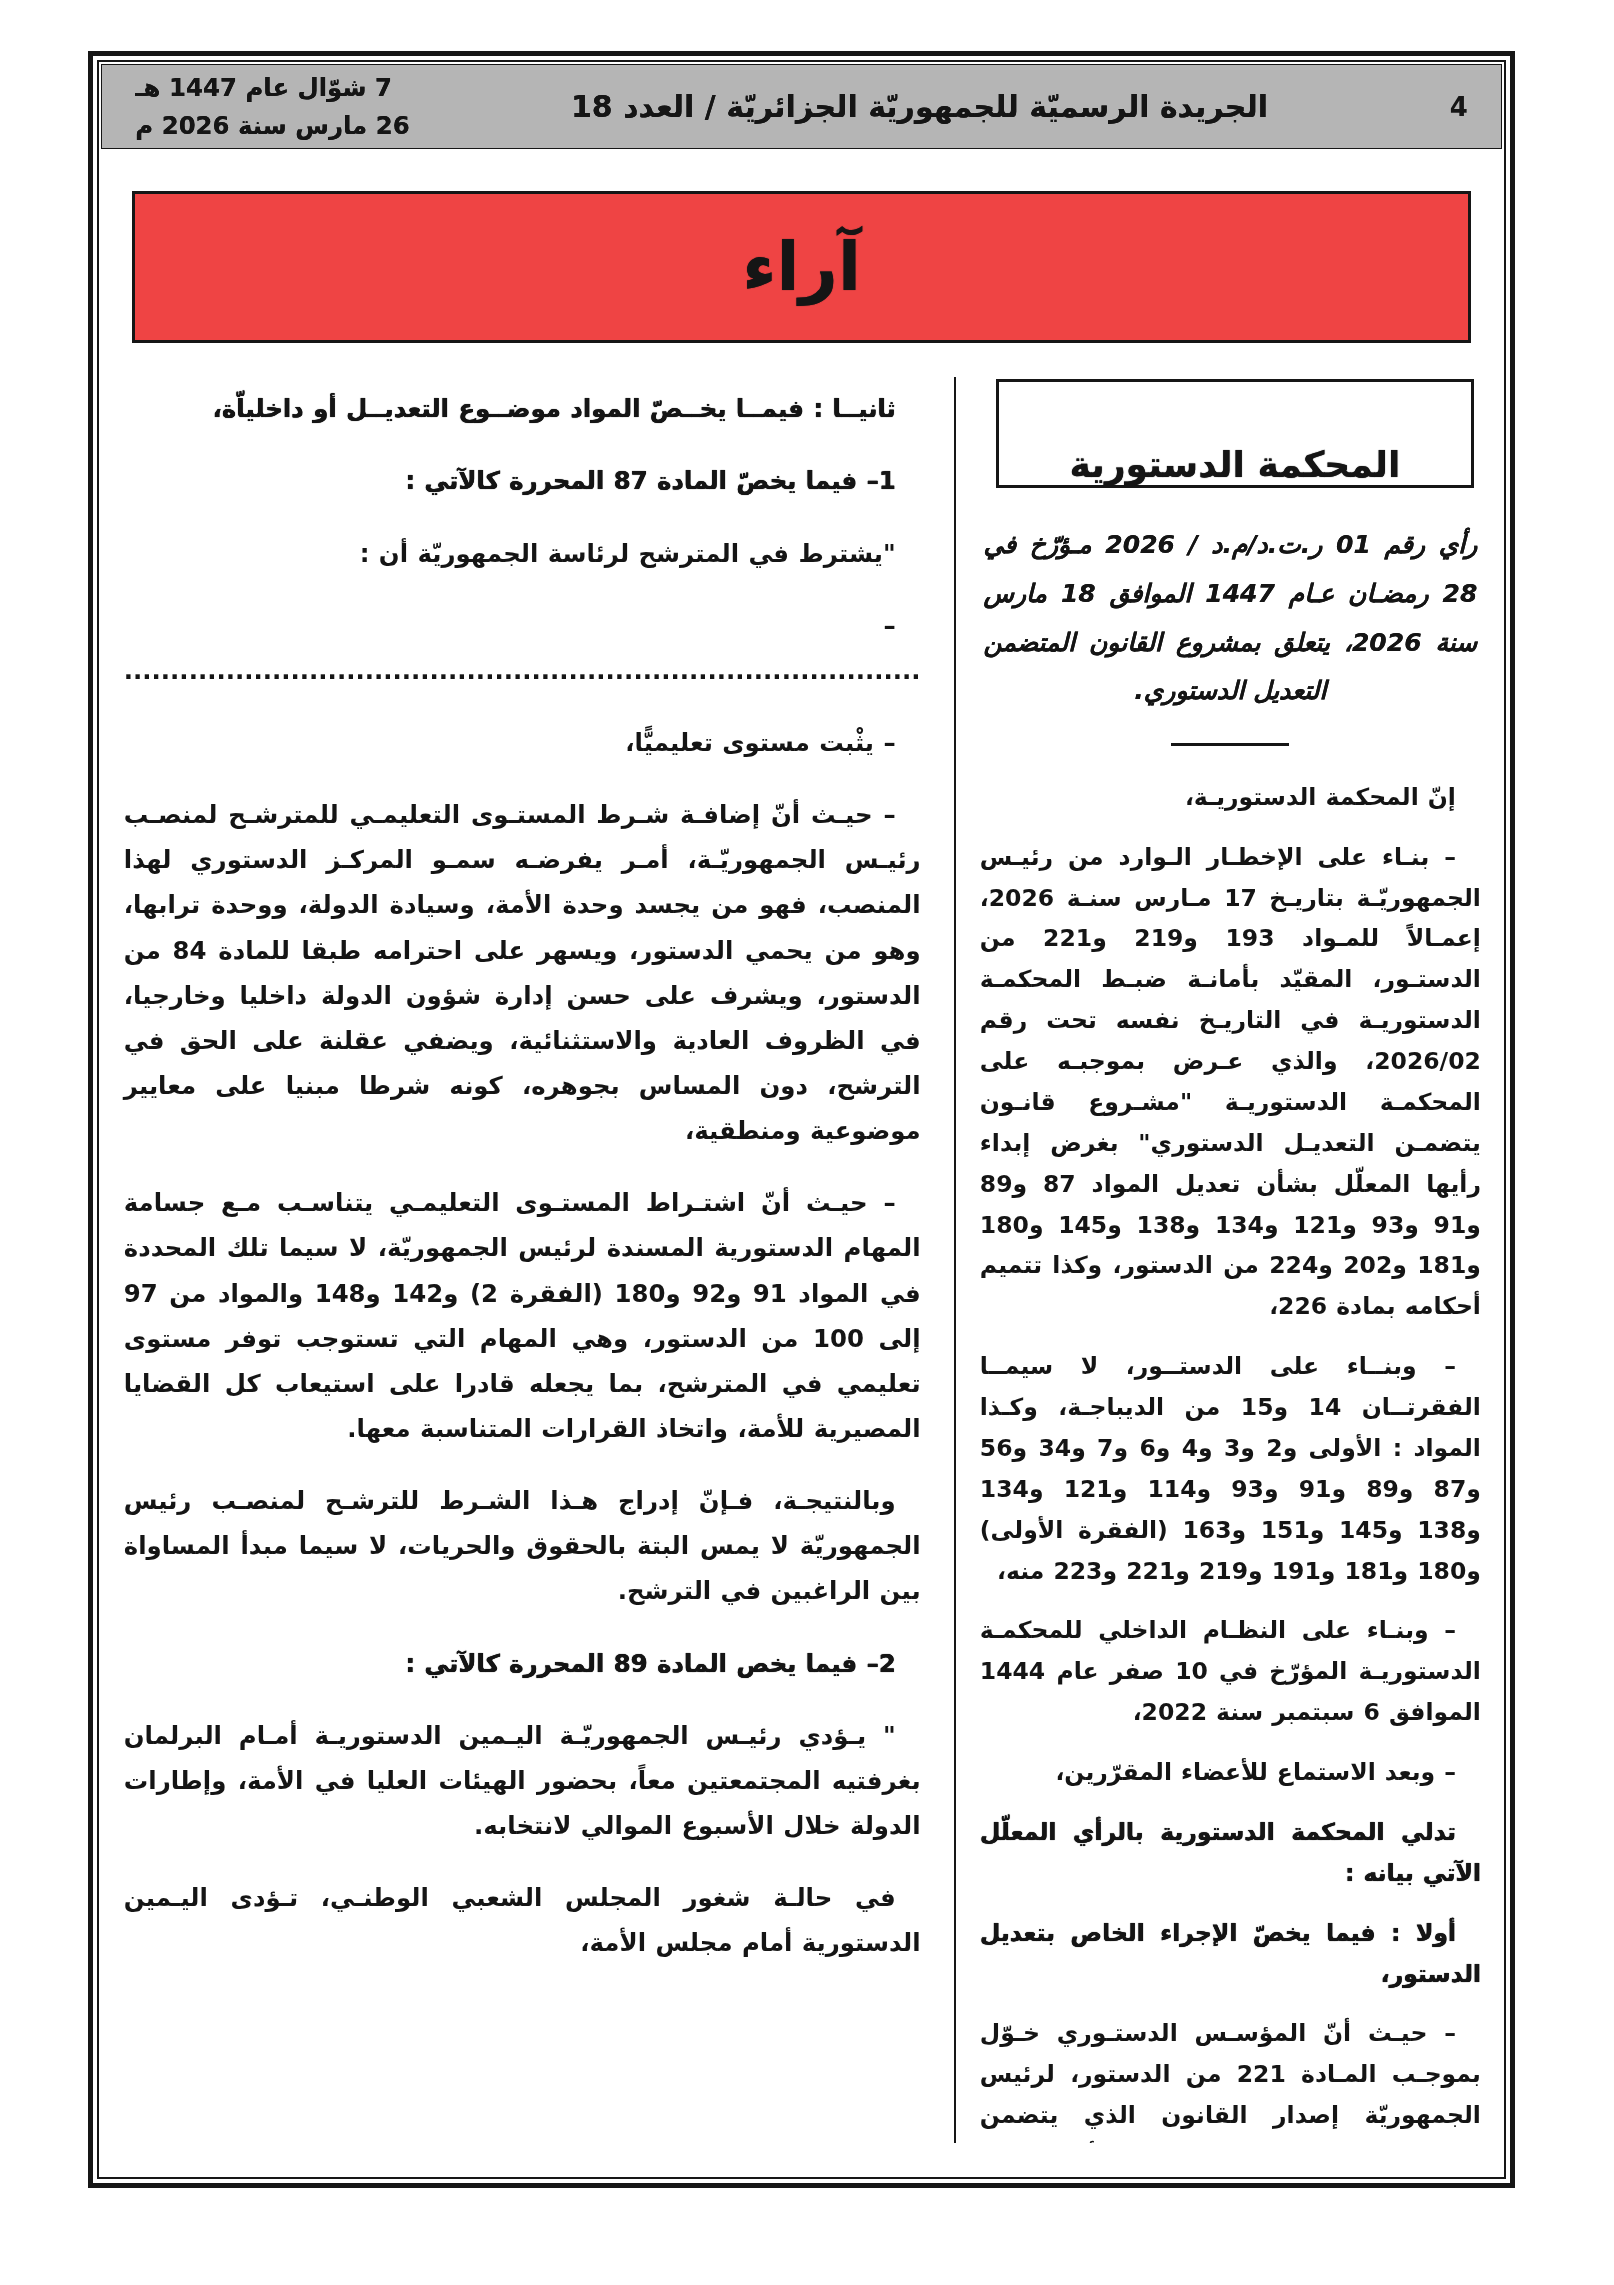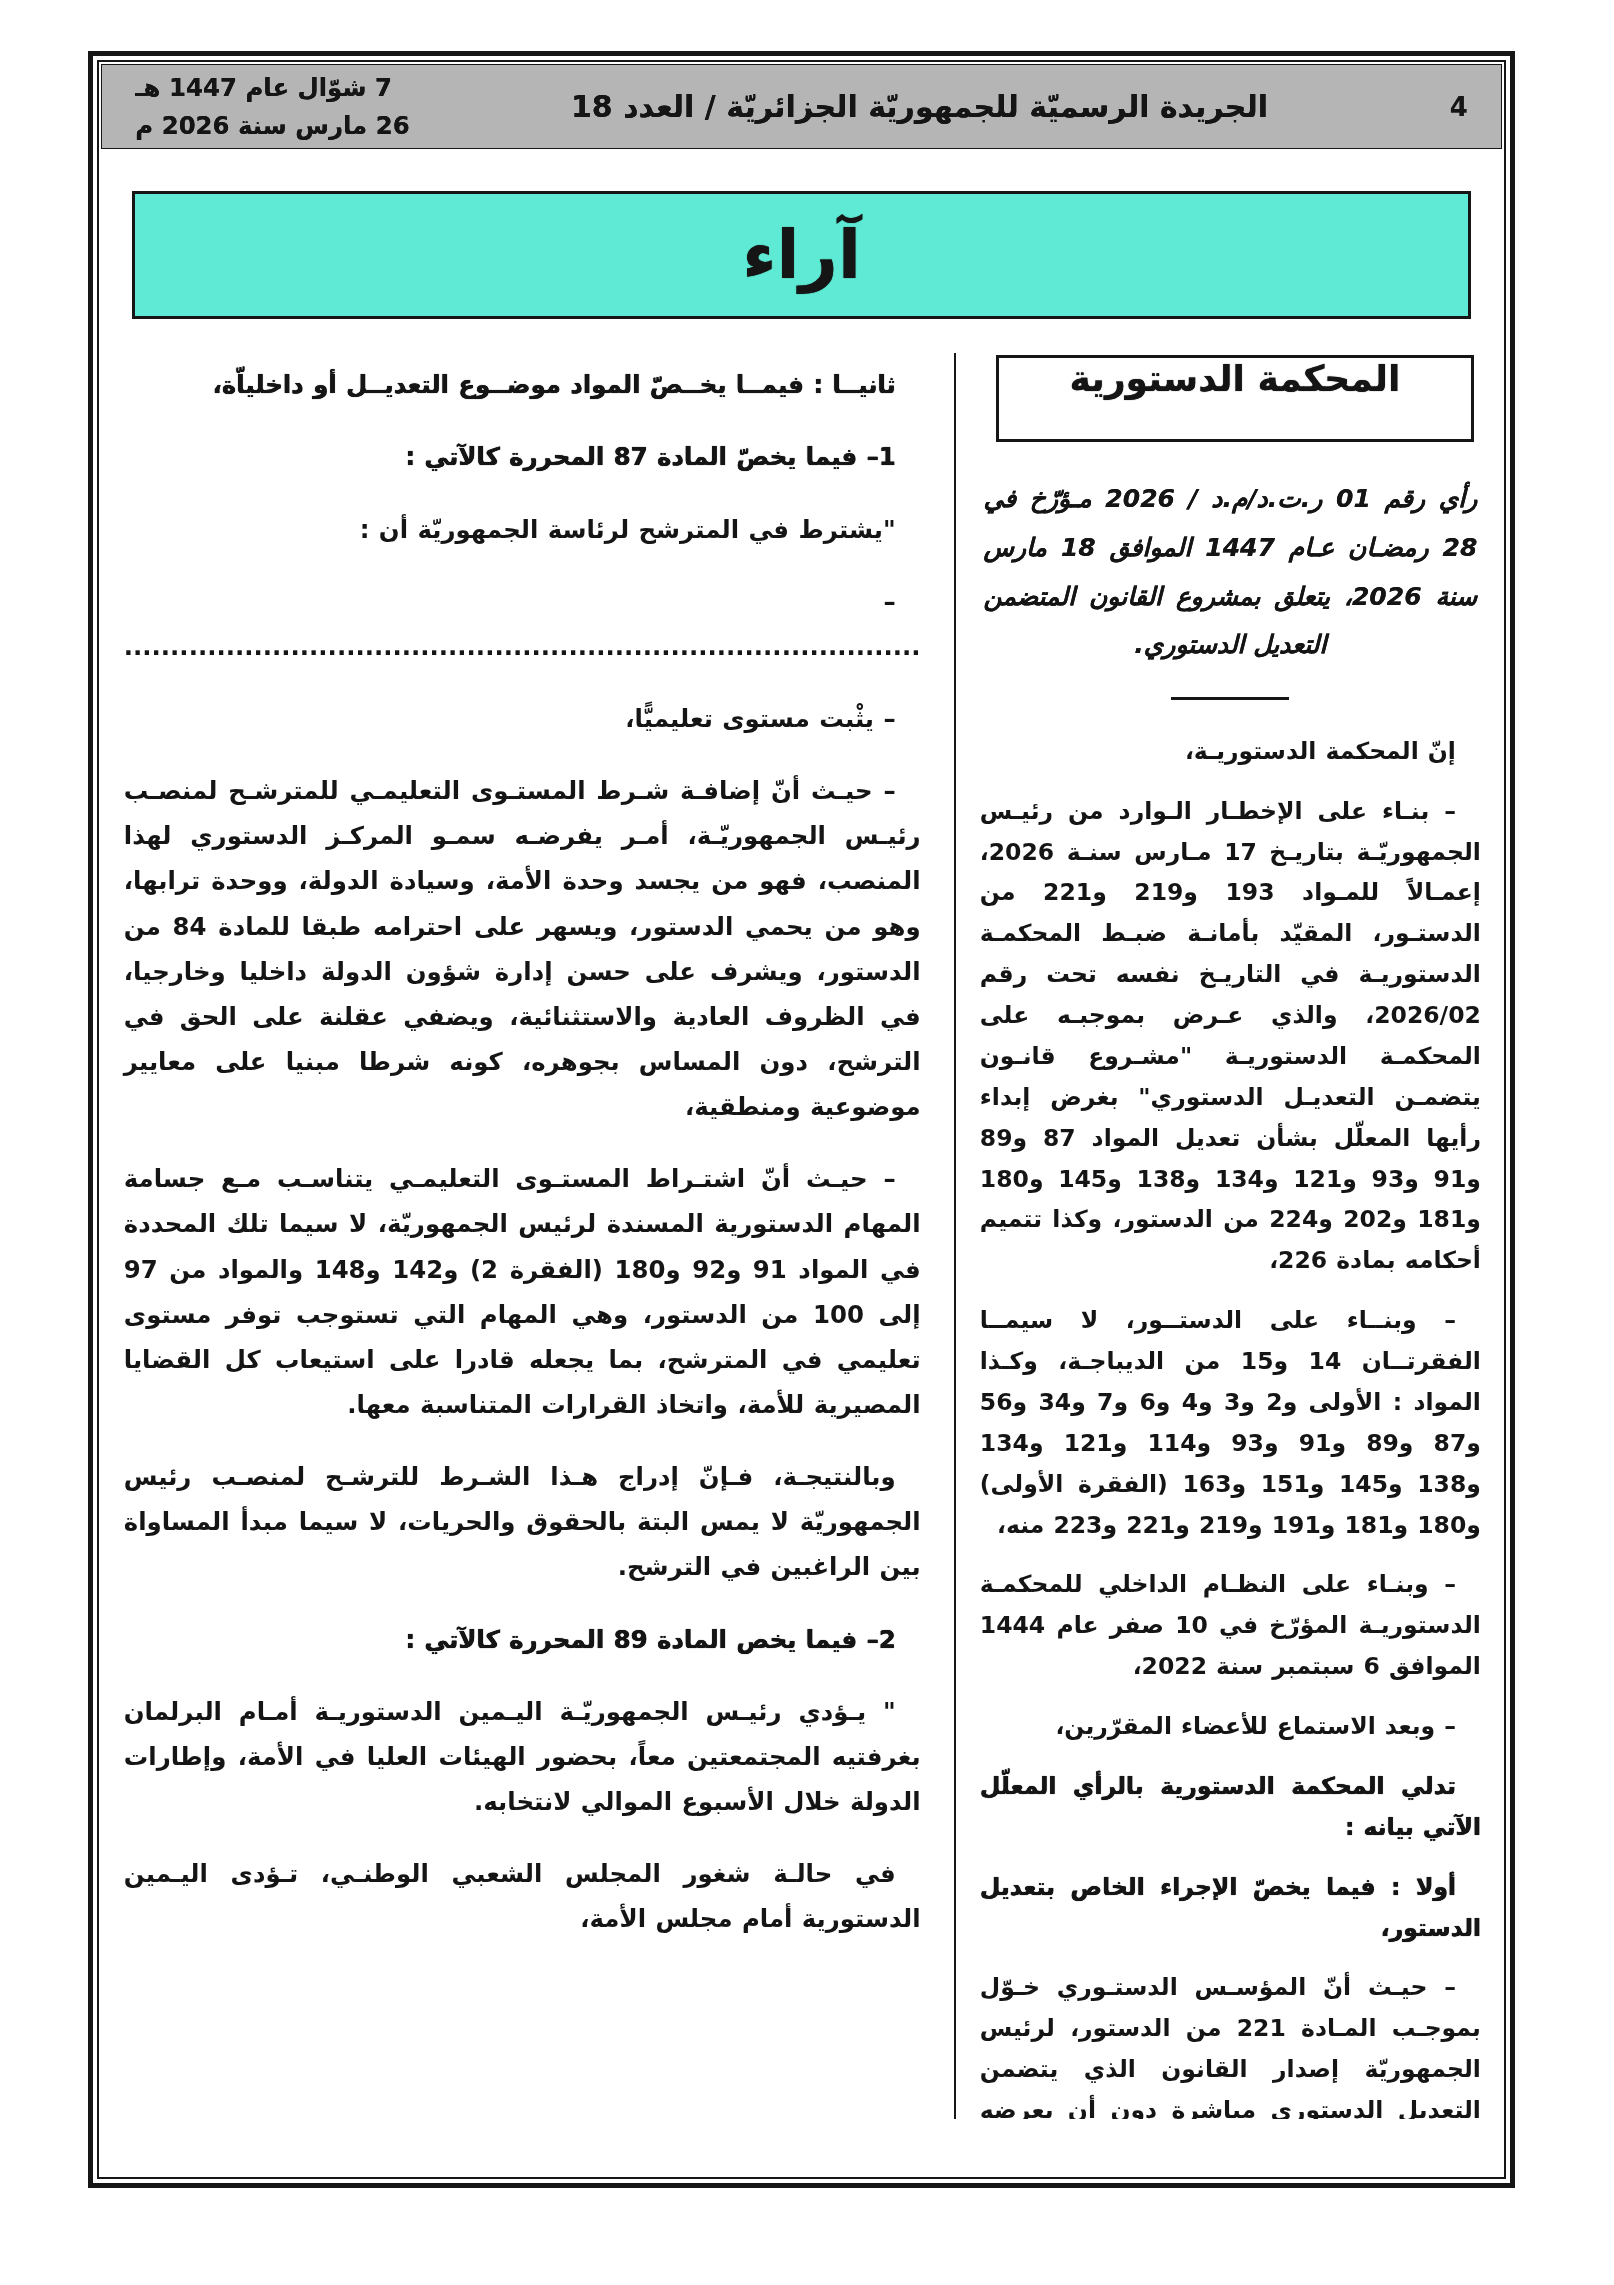--- a/index.html
+++ b/index.html
@@ -58,22 +58,22 @@
   .header-dates {
     width: 299px;
     text-align: left;
     font-size: 24.4px;
     line-height: 1.55;
     text-shadow: 0 0 0.5px currentColor;
   }
   
   .banner {
     margin: 42px 33px 0 33px;
-    height: 128px;
-    background: #5eead4;
+    height: 152px;
+    background: #ef4444;
     border: 3.6px solid #161616;
     box-sizing: border-box;
     display: flex;
     align-items: center;
     justify-content: center;
   }
   .banner span {
     font-size: 67px;
     font-weight: bold;
     text-shadow: 0 0 0.9px currentColor;
@@ -97,24 +97,24 @@
     flex: 0 0 2.7px;
   }
   .left-col {
     flex: 1;
     padding: 9px 33px 0 18px;
   }
   
   .court-box {
     border: 3.6px solid #161616;
     box-sizing: border-box;
-    height: 87px;
+    height: 109px;
     margin: 0 7.2px 33px 16.3px;
     display: flex;
-    align-items: flex-start;
+    align-items: flex-end;
     justify-content: center;
   }
   .court-box span {
     font-size: 36px;
     font-weight: bold;
     text-shadow: 0 0 0.9px currentColor;
   }
   
   .lead {
     margin: 0 3.6px 27px 3.6px;

